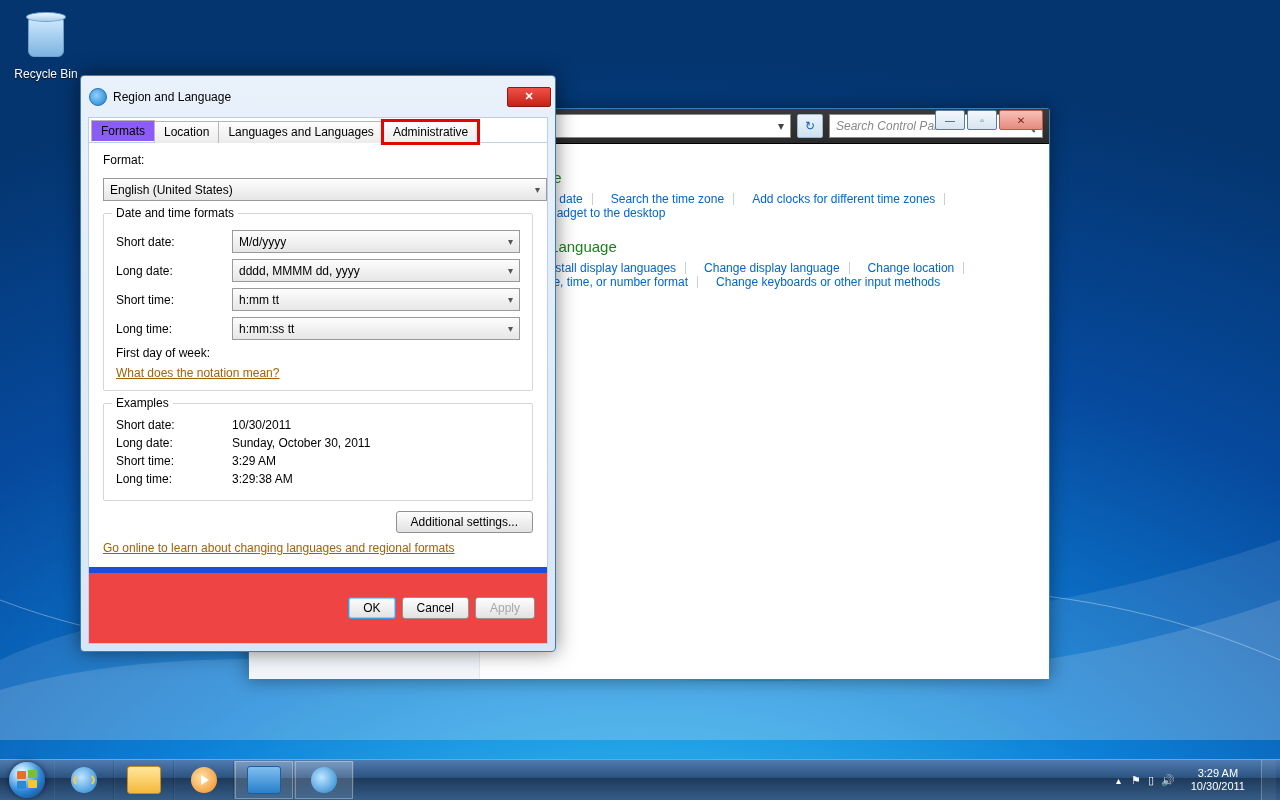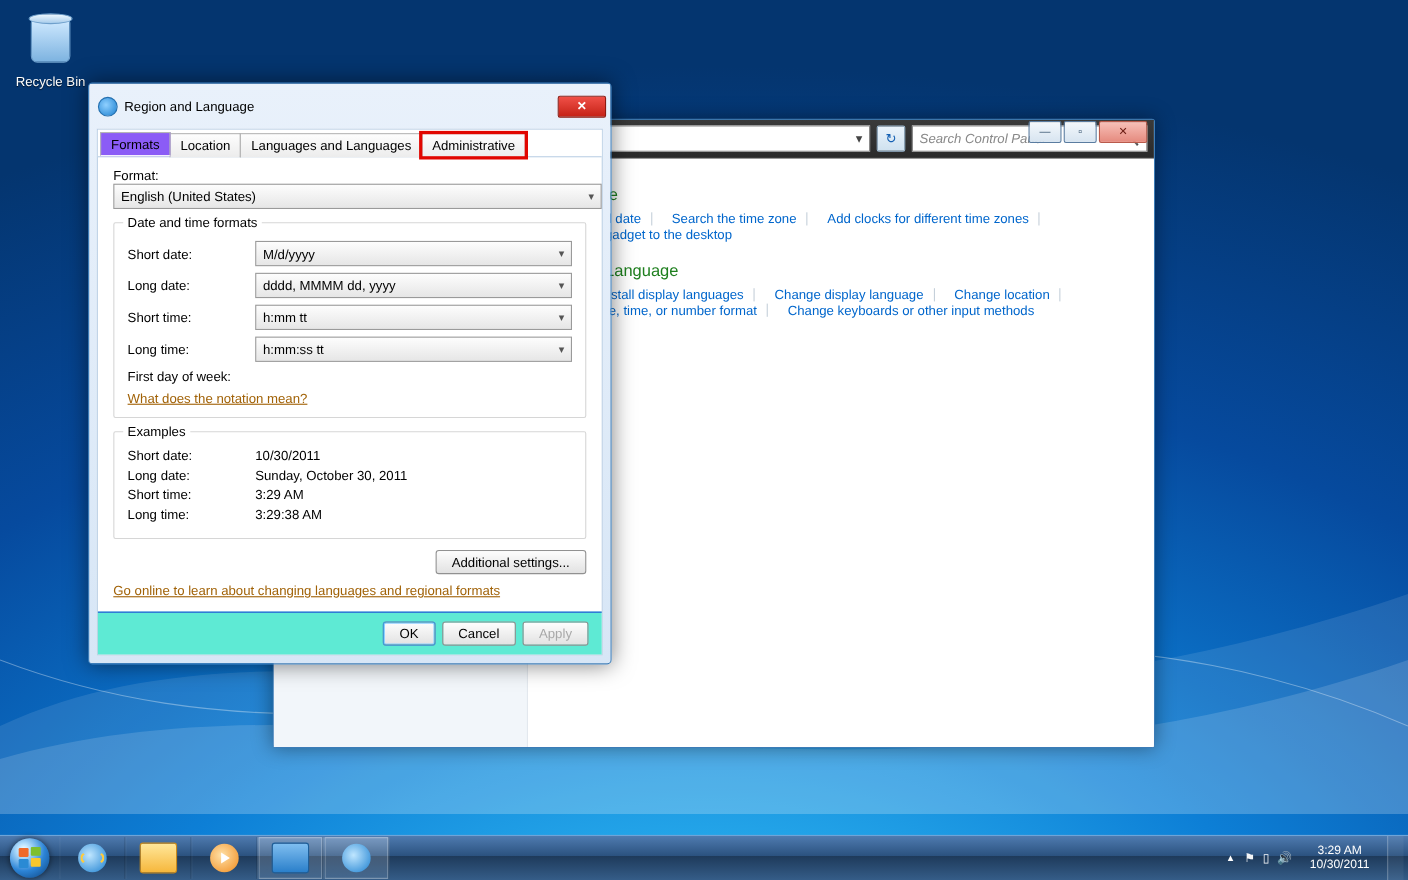--- a/index.html
+++ b/index.html
@@ -36,35 +36,35 @@
 .dlg-titlebar .ico{width:16px;height:16px;background:radial-gradient(circle at 40% 40%,#8fd0ff,#1b7fd0);border-radius:50%;margin-right:6px;border:1px solid #2470b0}
 .dlg-title{font-size:12px}
 .dlg-titlebar .spacer{flex:1}
 .dlg-close{width:42px;height:18px;background:linear-gradient(#f05048,#c52216);border:1px solid #8c1a11;border-radius:2px;display:flex;align-items:center;justify-content:center;color:#fff;font-weight:bold;font-size:11px}
 .dlg-body{margin:0 7px 7px;background:#fff;border:1px solid #bcd0e5}
 .tabs{display:flex;background:#fff;padding:2px 2px 0 2px;border-bottom:1px solid #bcd0e5;position:relative}
 .tab{padding:3px 9px;border:1px solid #b6b6b6;border-bottom:none;background:linear-gradient(#fdfdfd,#ececec);font-size:12px;margin-right:-1px;cursor:pointer;position:relative;top:1px}
 .tab.active{background:#8b5cf6;border-bottom:1px solid #fff;top:0px;z-index:1}
 .tab.highlight{outline:3px solid #e10600;outline-offset:-1px}
 .tabpane{padding:10px 14px 12px}
-.lbl{display:block;margin-bottom:0}
+.lbl{display:block;margin-bottom:11px}
 .combo,.select{width:100%;height:21px;border:1px solid #9a9a9a;background:linear-gradient(#fdfdfd,#e6e6e6);display:flex;align-items:center;padding:0 6px;font-size:12px;position:relative}
 .combo:after,.select:after{content:"▾";position:absolute;right:6px;color:#555;font-size:10px}
 .gbox{border:1px solid #d6d6d6;border-radius:2px;padding:10px 12px 10px;margin-top:12px;position:relative}
 .gbox-title{position:absolute;top:-8px;left:8px;background:#fff;padding:0 4px;font-size:12px}
 .frow{display:flex;align-items:center;margin:6px 0}
 .frow .flab{width:116px}
 .frow .select{flex:1}
 .link{color:#a16207;text-decoration:underline;cursor:pointer}
 .examples .erow{display:flex;margin:4px 0}
 .examples .elab{width:116px}
 .btn{height:22px;padding:0 14px;border:1px solid #919191;border-radius:3px;background:linear-gradient(#fdfdfd,#e2e2e2);cursor:pointer;font-size:12px}
 .btn:disabled{color:#a8a8a8}
 .btn.def{outline:1px solid #3c9dde;outline-offset:-1px;box-shadow:0 0 0 1px #8fd0ff inset}
-.dlg-buttons{display:flex;justify-content:flex-end;gap:6px;padding:8px 12px;background:#5eead4;border-top:1px solid #1d4ed8}
+.dlg-buttons{display:flex;justify-content:flex-end;gap:6px;padding:24px 12px;background:#ef4444;border-top:6px solid #1d4ed8}
 .dlg-body .add-row{display:flex;justify-content:flex-end;margin-top:10px}
 
 .taskbar{position:absolute;left:0;right:0;bottom:0;height:40px;background:linear-gradient(#4f7bb0 0%,#2b527f 45%,#1e3a5b 46%,#355d88 100%);border-top:1px solid #6ea4d8;display:flex;align-items:center}
 .start{width:54px;height:40px;display:flex;align-items:center;justify-content:center}
 .orb{width:36px;height:36px;border-radius:50%;background:radial-gradient(circle at 35% 30%,#fff 0%,#bde5ff 15%,#2c84d6 55%,#0a3f7a 100%);box-shadow:0 0 6px rgba(0,0,0,.6);position:relative}
 .orb svg{position:absolute;top:7px;left:7px}
 .tb-items{display:flex;align-items:center;height:100%}
 .tb-btn{width:58px;height:38px;display:flex;align-items:center;justify-content:center;border-left:1px solid rgba(255,255,255,.05);border-right:1px solid rgba(0,0,0,.15)}
 .tb-btn.active{background:linear-gradient(rgba(255,255,255,.25),rgba(255,255,255,.08));box-shadow:inset 0 0 0 1px rgba(255,255,255,.3)}
 .tb-btn .app-ico{width:32px;height:26px;border-radius:2px}

